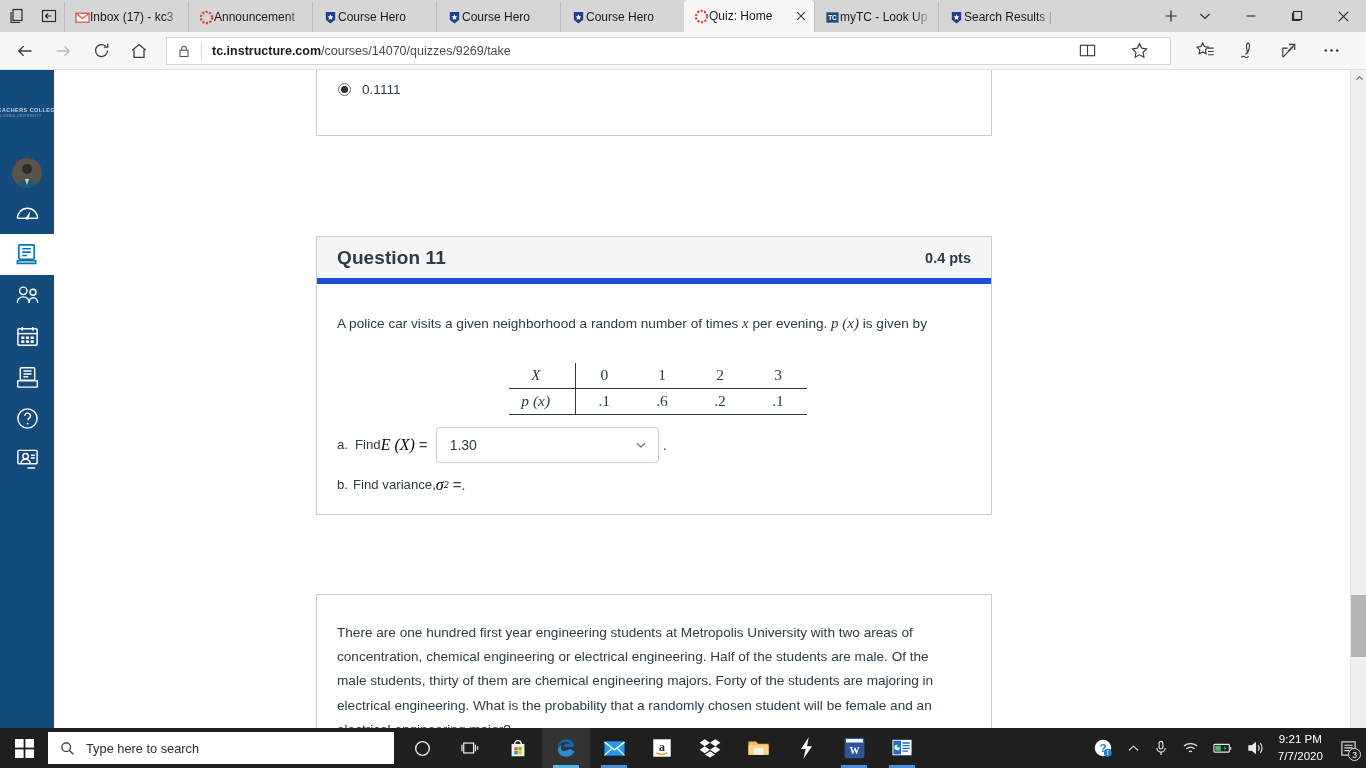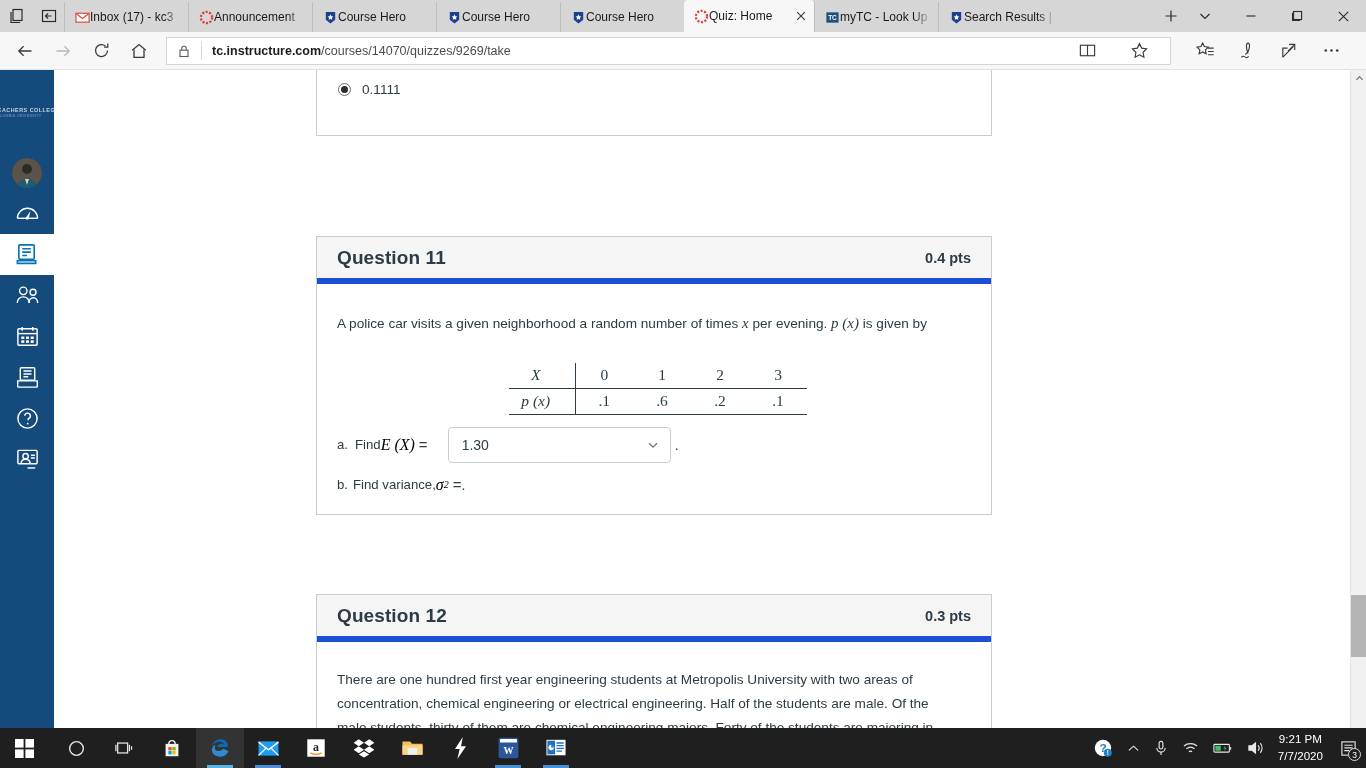--- a/index.html
+++ b/index.html
@@ -210,21 +210,21 @@
   .ptable tr.bot td.lbl { border-right: 1px solid #2d3b45; }
   .ptable tr.bot td { border-bottom: 1px solid #2d3b45; }
 
   .subq { display: flex; align-items: center; margin-top: 18px; }
   .subq-label { font-size: 13.2px; color: #2d3b45; white-space: nowrap; }
   .sel {
     height: 36px; border: 1px solid #c7cdd1;
     border-radius: 4px; background: #fff;
     display: flex; align-items: center;
     padding: 0 10px 0 13px;
-    margin: 0 4px 0 20px;
+    margin: 0 4px 0 8px;
   }
   .sel-val { font-size: 14px; color: #2d3b45; white-space: nowrap; }
   .sel-caret { margin-left: auto; padding-left: 22px; color: #6b7780; display: flex; }
   .period { font-size: 14px; color: #2d3b45; }
 
   
   .scrollbar {
     position: absolute; right: 0; top: 0;
     width: 16px; height: 698px;
     background: #f0f0f0; border-left: 1px solid #e4e4e4;
@@ -684,24 +684,20 @@
       </div>
     </div>
 
     <span class="flagmark" style="top:535px">
       <svg viewBox="0 0 17 19" fill="none" stroke="#4a7ba7" stroke-width="1.5">
         <path d="M1 1.3h10.4l3.8 8.2-3.8 8.2H1z"></path>
       </svg>
     </span>
 
     <div class="qbox" style="top:524px">
-      <div class="qhead">
-        <span class="qtitle">Question 12</span>
-        <span class="qpts">0.3 pts</span>
-      </div>
       <div class="qbody" style="padding-top:26px">
         <div class="qtext">There are one hundred first year engineering students at Metropolis University with two areas of concentration, chemical engineering or electrical engineering. Half of the students are male. Of the male students, thirty of them are chemical engineering majors. Forty of the students are majoring in electrical engineering. What is the probability that a randomly chosen student will be female and an electrical engineering major?</div>
       </div>
     </div>
 
   </div>
 
   <div class="scrollbar">
     <span class="sb-arrow up">
       <svg width="9" height="9" viewBox="0 0 10 10" fill="none" stroke="#7a7a7a" stroke-width="1.4">
@@ -720,20 +716,27 @@
 <div class="taskbar">
   <span class="start">
     <svg width="19" height="19" viewBox="0 0 19 19" fill="#ffffff">
       <rect x="0" y="0" width="8.6" height="8.6"></rect>
         <rect x="10.4" y="0" width="8.6" height="8.6"></rect>
       <rect x="0" y="10.4" width="8.6" height="8.6"></rect>
         <rect x="10.4" y="10.4" width="8.6" height="8.6"></rect>
     </svg>
   </span>
 
+  <div class="tb-search">
+    <svg width="15" height="15" viewBox="0 0 16 16" fill="none" stroke="#2b2b2b" stroke-width="1.3">
+        <circle cx="6.6" cy="6.6" r="4.6"></circle>
+        <path d="M10.1 10.1 14.3 14.3"></path>
+      </svg>
+    <span class="tb-search-txt">Type here to search</span>
+  </div>
 
   <div class="tb-icons">
     <span class="tb-icon">
       <svg width="19" height="19" viewBox="0 0 20 20" fill="none" stroke="#e6e6e6" stroke-width="1.5">
           <circle cx="10" cy="10" r="7.2"></circle>
         </svg>
     </span>
     <span class="tb-icon">
       <svg width="20" height="18" viewBox="0 0 22 20" fill="none" stroke="#e6e6e6" stroke-width="1.4">
         <rect x="4" y="4.5" width="11" height="11"></rect>

